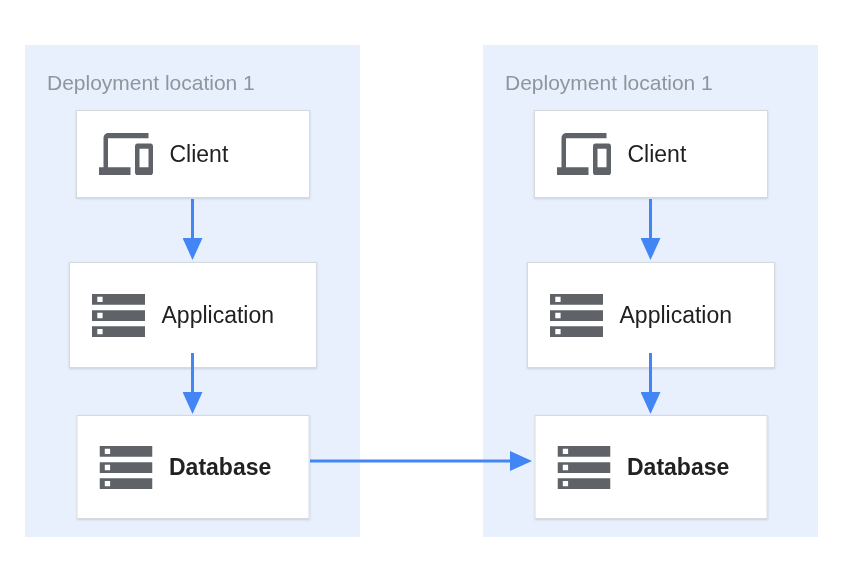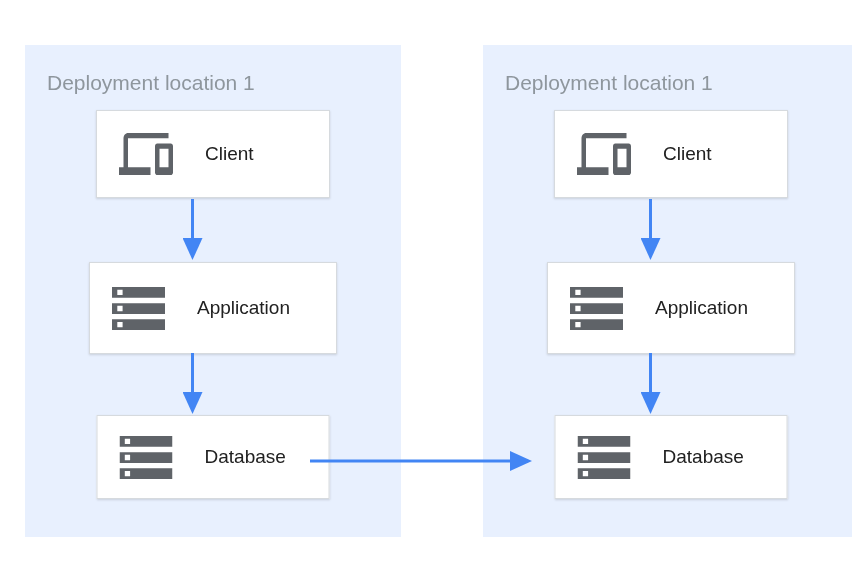--- a/index.html
+++ b/index.html
@@ -14,21 +14,20 @@
     height: 578px;
     background: #ffffff;
     overflow: hidden;
   }
   .location {
     position: absolute;
     top: 45px;
     width: 335px;
     height: 492px;
     background: var(--location-bg, #e8f0fe);
-    padding-left: 41px;
   }
   #location-1 { left: 25px; }
   #location-2 { left: 483px; }
   .location-title {
     position: absolute;
     left: 22px;
     top: 24px;
     font-size: 21px;
     line-height: 28px;
     color: var(--location-title, #8e969d);
@@ -39,32 +38,32 @@
     left: 50%;
     transform: translateX(-50%);
     background: var(--node-bg, #ffffff);
     border: 1px solid var(--node-border, #d6dade);
     box-shadow: 0 1px 2px rgba(60, 64, 67, 0.18);
     display: flex;
     align-items: center;
     box-sizing: border-box;
   }
   .node-client      { top: 65px;  width: 234px; height: 88px; }
-  .node-application { top: 217px; width: 248px; height: 92px; }
-  .node-database    { top: 370px; width: 233px; height: 84px; }
+  .node-application { top: 217px; width: 248px; height: 106px; }
+  .node-database    { top: 370px; width: 233px; height: 104px; font-weight: bold; }
   .node .icon {
     margin-left: 22px;
     flex: none;
     display: flex;
     align-items: center;
   }
   .node .icon svg path { fill: var(--icon, #5f6368); }
   .node .label {
-    margin-left: 32px;
-    font-size: 19px;
+    margin-left: 17px;
+    font-size: 23px;
     color: var(--node-label, #212121);
     white-space: nowrap;
   }
   #edges {
     position: absolute;
     left: 0;
     top: 0;
     pointer-events: none;
   }
   .edge-line {

